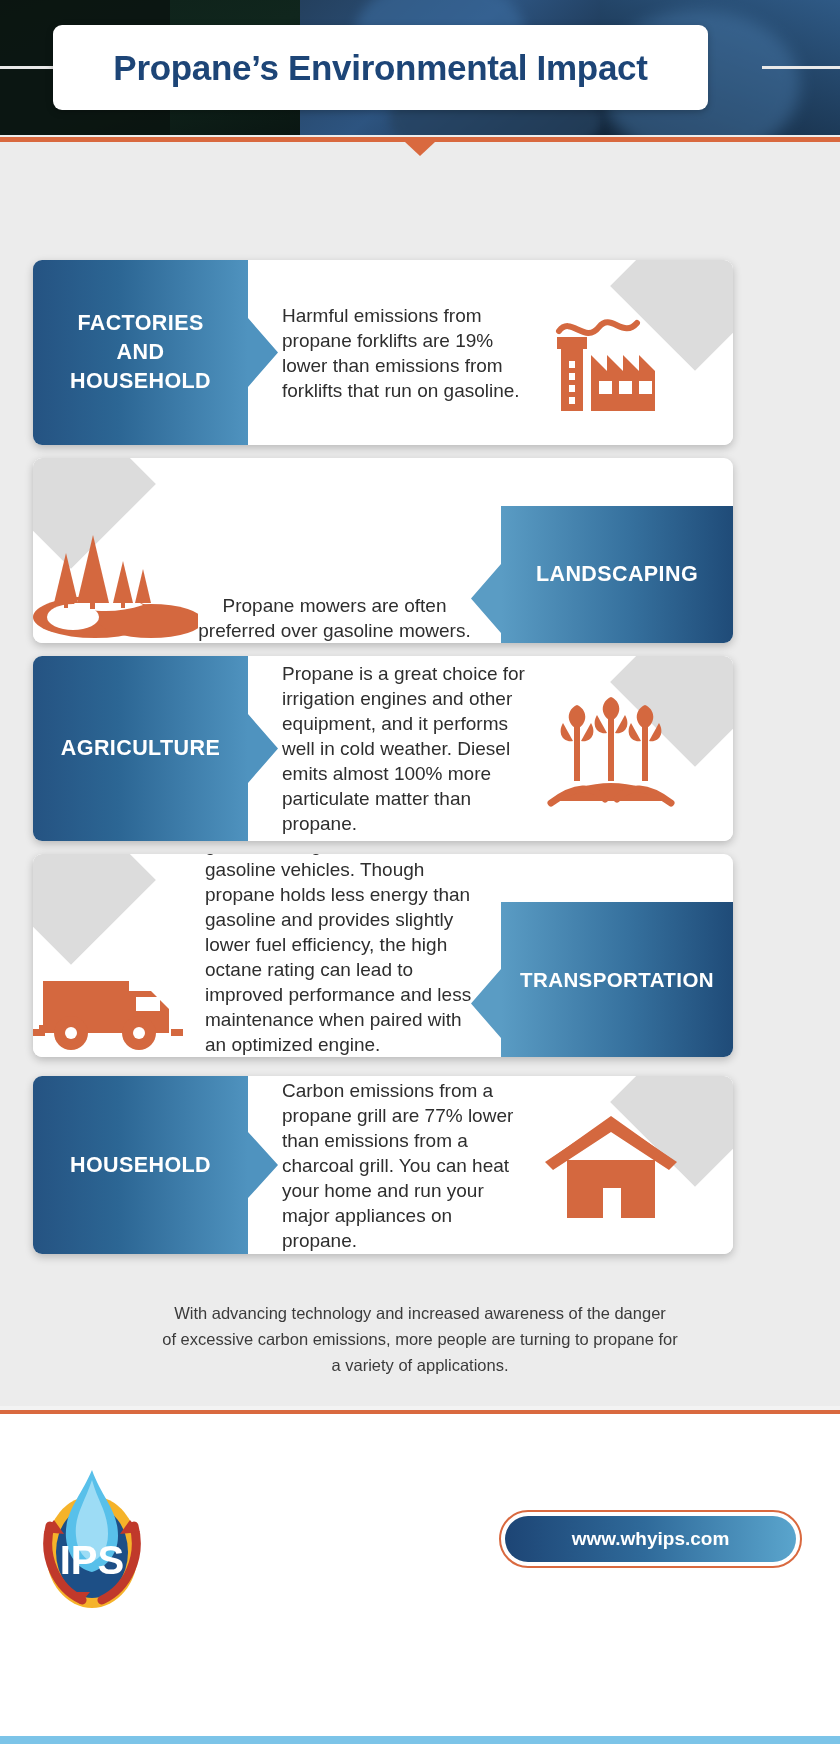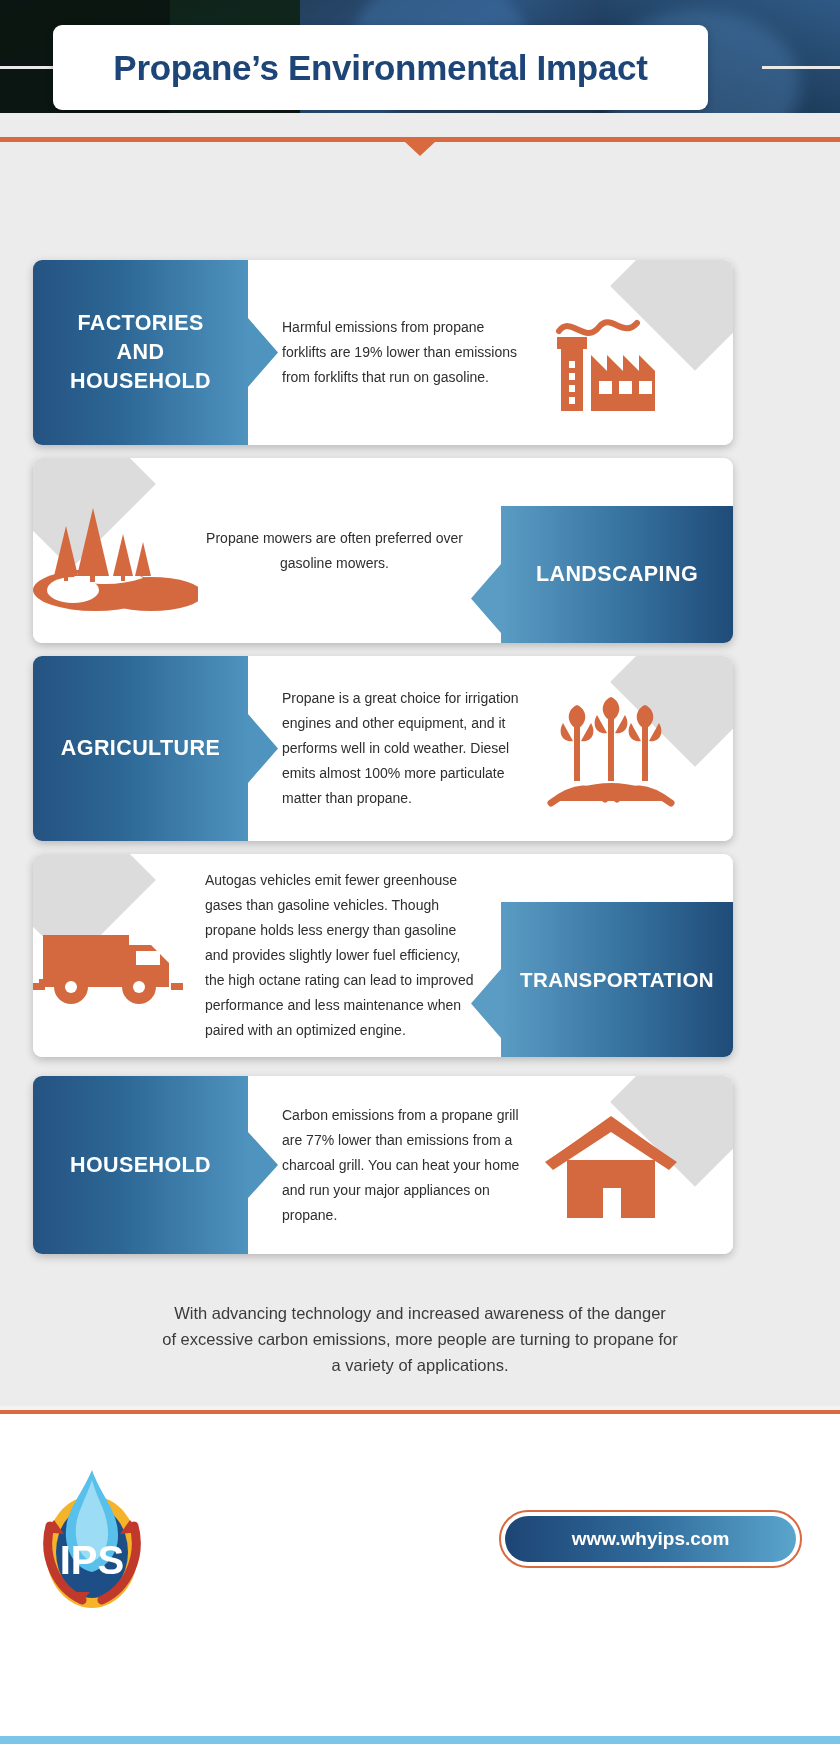--- a/index.html
+++ b/index.html
@@ -6,21 +6,21 @@
   html,body { width:840px; height:1744px; }
   body {
     font-family: "Liberation Sans", sans-serif;
     background:#ffffff;
     overflow:hidden;
   }
   .page { position:relative; width:840px; height:1744px; background:#ececec; }
 
   
   .header {
-    position:relative; height:113px; width:840px; overflow:hidden;
+    position:relative; height:135px; width:840px; overflow:hidden;
     background:#c4b5fd;
   }
   .hdr-photo { position:absolute; inset:0; }
   .hp1 { position:absolute; left:0; top:0; width:300px; height:137px;
          background:linear-gradient(160deg,#0e2019 0%,#10261d 50%,#0a1612 100%); }
   .hp2 { position:absolute; left:300px; top:0; width:300px; height:137px;
          background:linear-gradient(140deg,#24405e 0%,#2d5480 45%,#15283c 100%); }
   .hp3 { position:absolute; left:600px; top:0; width:240px; height:137px;
          background:linear-gradient(200deg,#2f5a86 0%,#1d3a58 60%,#122437 100%); }
   .hp-blob1 { position:absolute; left:355px; top:-20px; width:170px; height:120px;
@@ -84,31 +84,31 @@
   .chev-r svg, .chev-l svg { display:block; }
   .chev-l {
     position:absolute; left:-34px; top:0; width:34px; height:100%;
     overflow:hidden; pointer-events:none; z-index:3;
   }
 
   .content {
     position:relative; flex:1; background:#fff; display:flex; align-items:center;
     overflow:hidden;
   }
-  .rtl .content { background:#fff; }
+  .rtl .content { background:#fff;align-items:flex-end; }
 
   
   .corner {
     position:absolute; width:120px; height:120px; background:#dcdcdc; z-index:0;
   }
   .corner.tr { right:-22px; top:-34px; transform:rotate(45deg); }
   .corner.tl { left:-22px; top:-34px; transform:rotate(45deg); }
 
   .body-text {
-    position:relative; z-index:2; color:#2e2e2e; font-size:14px; line-height:25px;
+    position:relative; z-index:2; color:#2e2e2e; font-size:19px; line-height:25px;
   }
   .ltr .body-text { padding-left:34px; width:278px; text-align:left; }
   .rtl .body-text { padding-right:30px; width:100%; text-align:center; }
 
   .icon-wrap { position:relative; z-index:2; display:flex; align-items:center; justify-content:center; }
 
   
   .footer-rule { position:absolute; left:0; top:1410px; width:840px; height:4px; background:#d9693f; }
   .footer { position:absolute; left:0; top:1414px; width:840px; height:322px; background:#fff;padding-left:47px; }
   .logo { position:absolute; left:30px; top:50px; width:125px; height:150px; }

